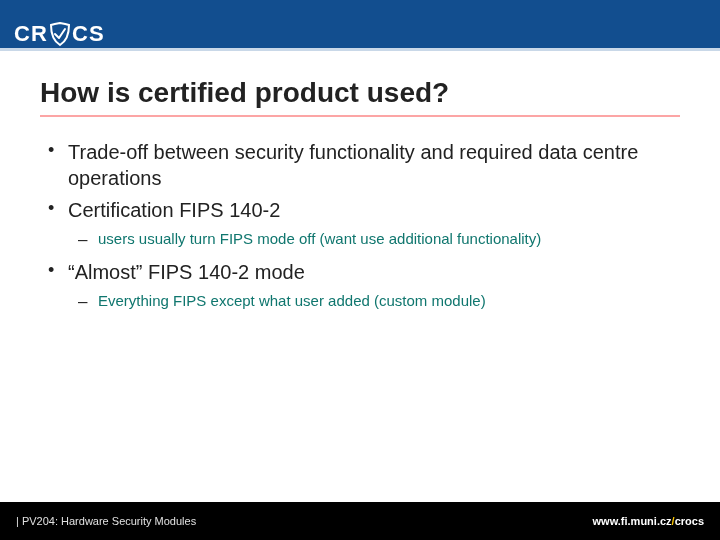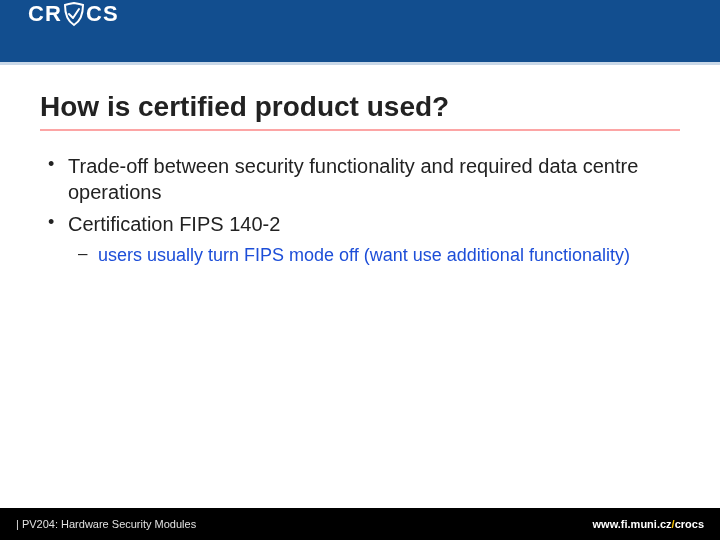--- a/index.html
+++ b/index.html
@@ -1,30 +1,30 @@
 <!DOCTYPE html>
 <html><head>
 <meta charset="utf-8">
 <style>
   * { margin: 0; padding: 0; box-sizing: border-box; }
   html, body { width: 720px; height: 540px; font-family: Arial, Helvetica, sans-serif; background: #fff; overflow: hidden; }
   .slide { width: 720px; height: 540px; position: relative; display: flex; flex-direction: column; }
-  .top-bar { height: 62px; background: #124e8f; display: flex; align-items: flex-start; padding-left: 28px; }
+  .top-bar { height: 48px; background: #124e8f; display: flex; align-items: flex-end; padding-left: 14px; }
   .brand { color: #fff; font-size: 22px; font-weight: 700; letter-spacing: 1px; display: flex; align-items: center; }
   .brand svg { display: block; }
   .thin-bar { height: 3px; background: #c9d8e8; }
   .content { flex: 1; padding: 26px 40px 0 40px; }
   .title { font-size: 28px; font-weight: 700; color: #222; border-bottom: 2px solid #fca5a5; padding-bottom: 6px; margin-bottom: 22px; }
   ul.level1 { list-style: none; }
   ul.level1 > li { position: relative; padding-left: 28px; font-size: 20px; color: #222; line-height: 1.3; margin-bottom: 6px; }
   ul.level1 > li::before { content: "•"; position: absolute; left: 8px; top: 0; font-size: 18px; color: #222; }
   ul.level2 { list-style: none; margin-top: 6px; margin-bottom: 10px; }
-  ul.level2 > li { position: relative; padding-left: 30px; font-size: 18px; color: #1d4ed8; line-height: 1.35; }
+  ul.level2 > li { position: relative; padding-left: 30px; font-size: 15px; color: #0f766e; line-height: 1.35; }
   ul.level2 > li::before { content: "–"; position: absolute; left: 10px; top: 0; font-size: 17px; color: #222; }
-  .footer { height: 32px; background: #000; color: #fff; display: flex; align-items: center; justify-content: space-between; padding: 0 16px; font-size: 11px; }
+  .footer { height: 38px; background: #000; color: #fff; display: flex; align-items: center; justify-content: space-between; padding: 0 16px; font-size: 11px; }
   .footer-left { color: #e0e0e0; }
   .footer-right { color: #fff; font-weight: 600; margin-left: 20px; }
   .muni-slash { color: #f8c300; }
 </style>
 </head>
 <body>
 
 <div class="slide">
 
   <div class="top-bar">
@@ -49,20 +49,28 @@
         <span>Trade-off between security functionality and required data centre operations</span>
       </li>
       <li>
         <span>Certification FIPS 140-2</span>
         <ul class="level2">
           <li>
             <span>users usually turn FIPS mode off (want use additional functionality)</span>
           </li>
         </ul>
       </li>
+      <li>
+        <span>“Almost” FIPS 140-2 mode</span>
+        <ul class="level2">
+          <li>
+            <span>Everything FIPS except what user added (custom module)</span>
+          </li>
+        </ul>
+      </li>
     </ul>
   </div>
 
   <div class="footer">
     <span class="footer-left">| PV204: Hardware Security Modules</span>
     <span class="footer-right">
       <span>www.fi.muni.cz</span><span class="muni-slash">/</span><span>crocs</span>
     </span>
   </div>
 

